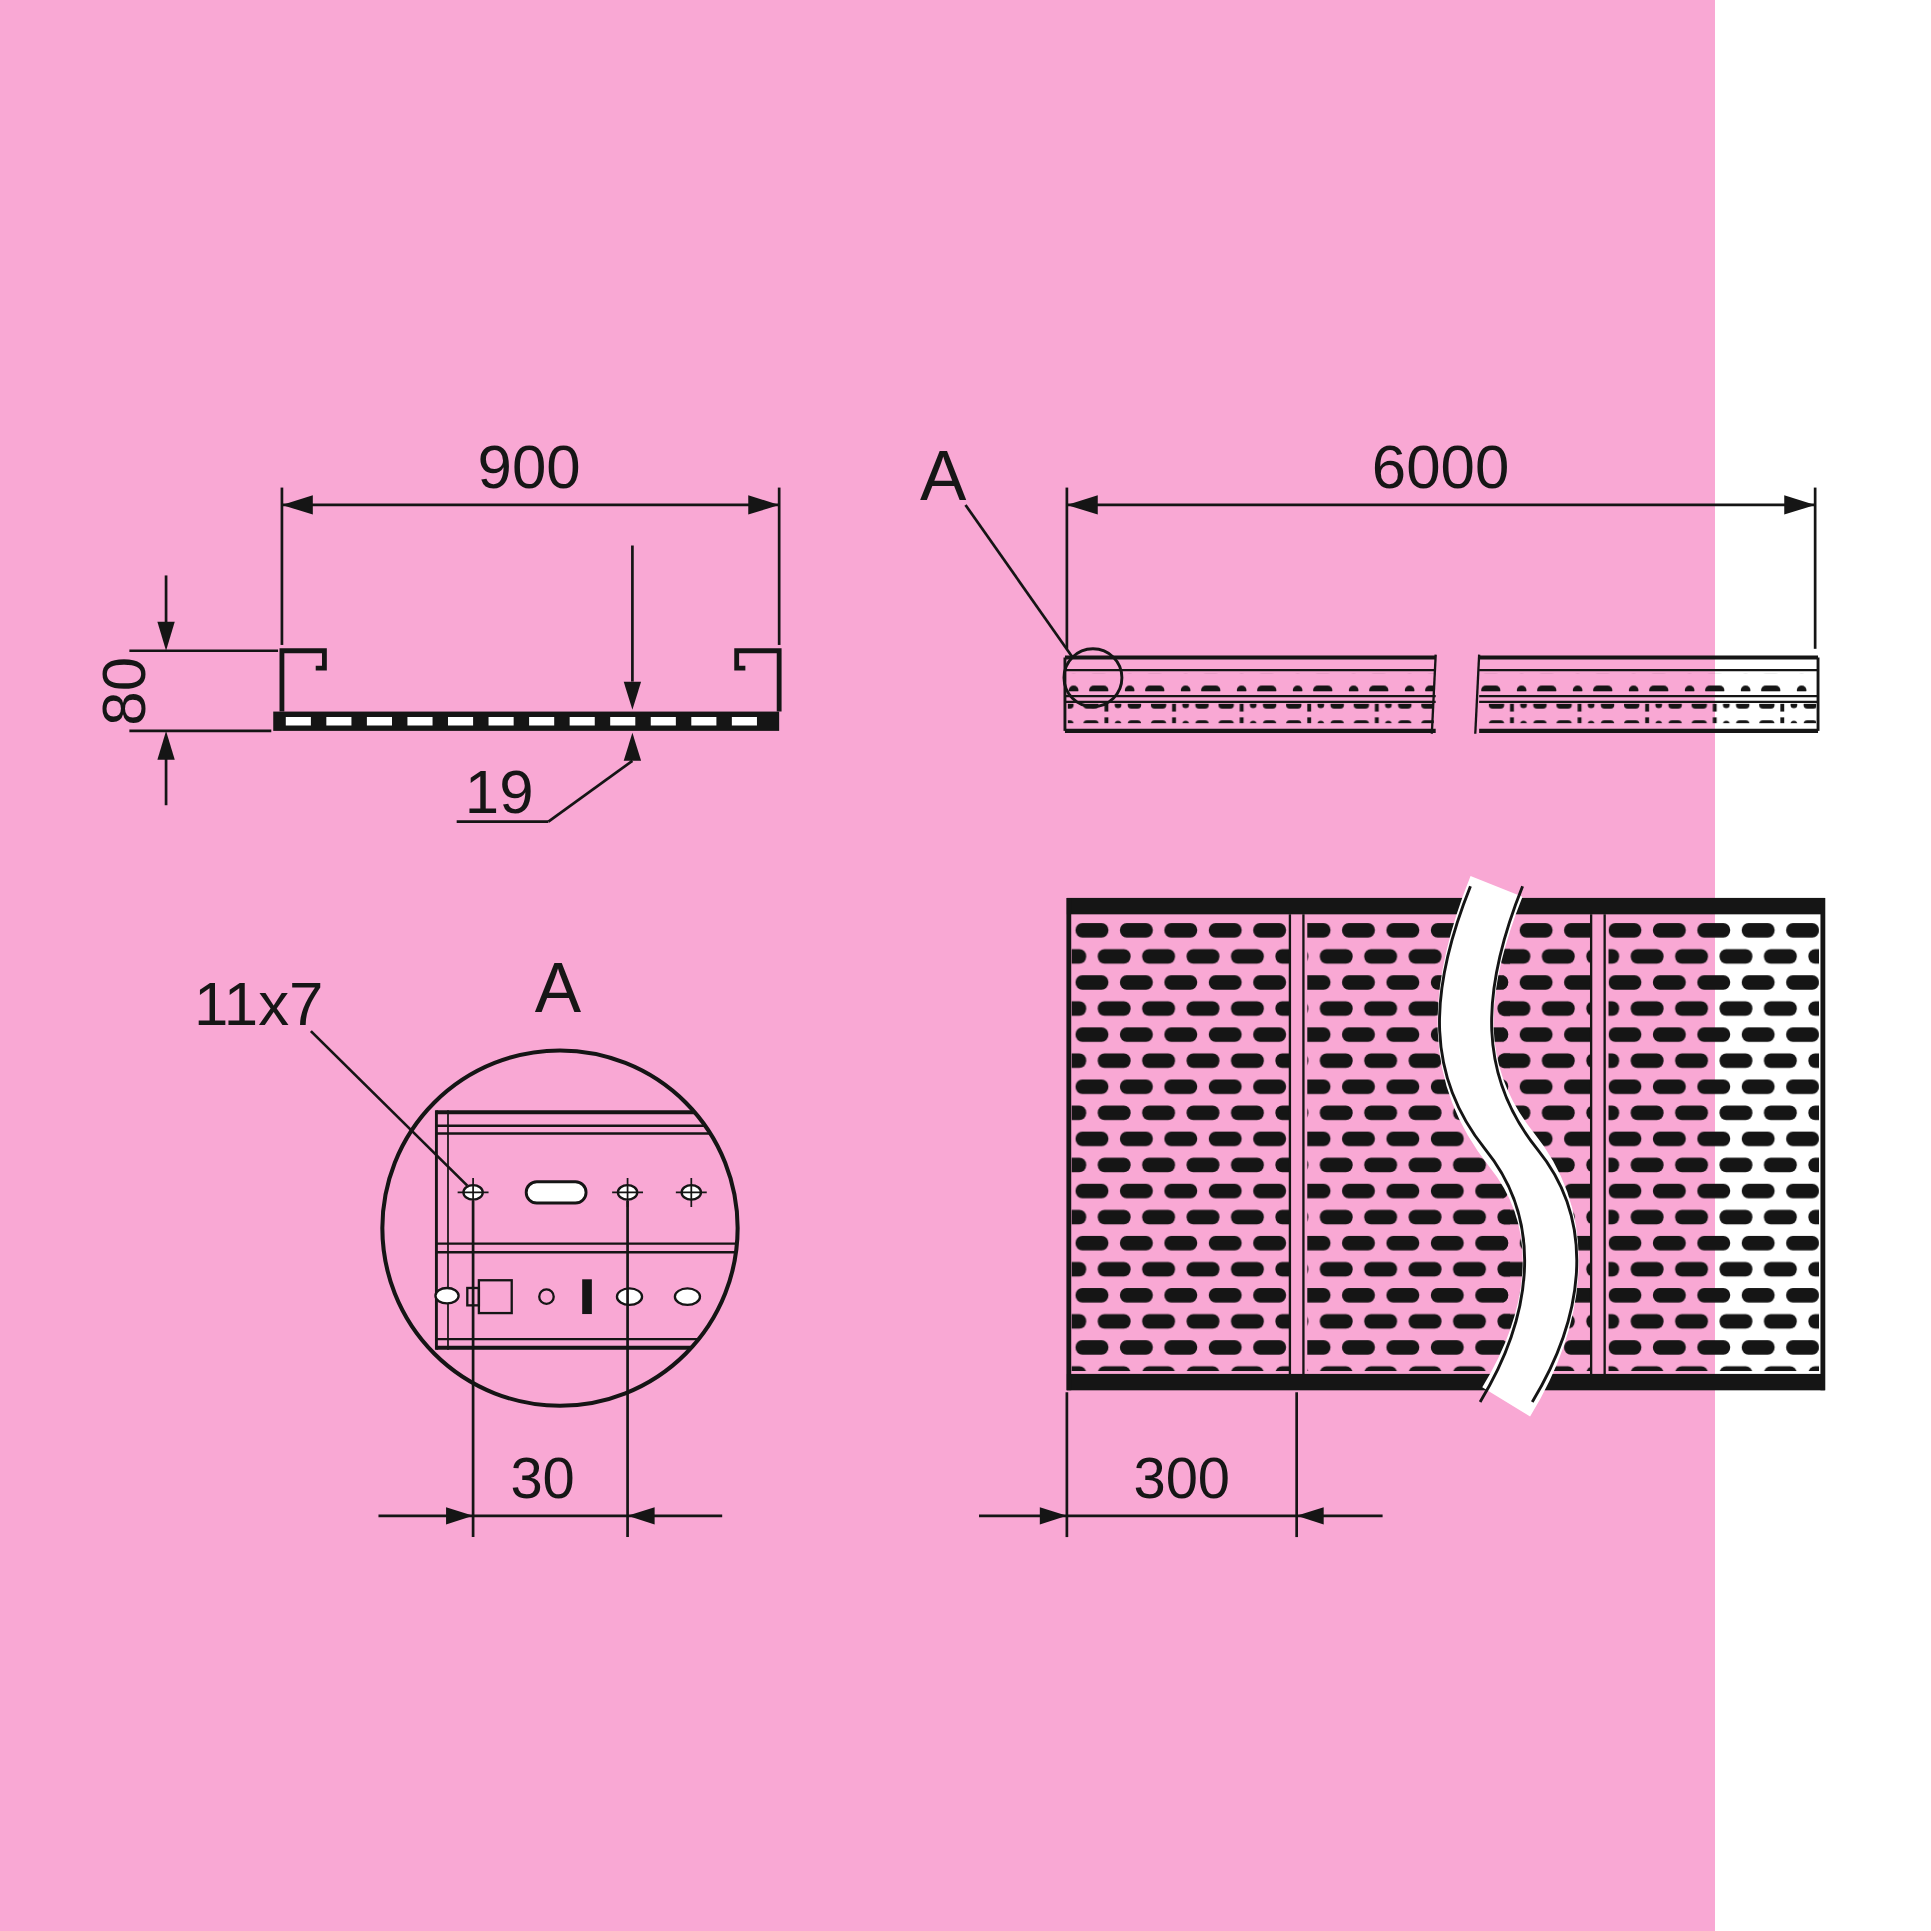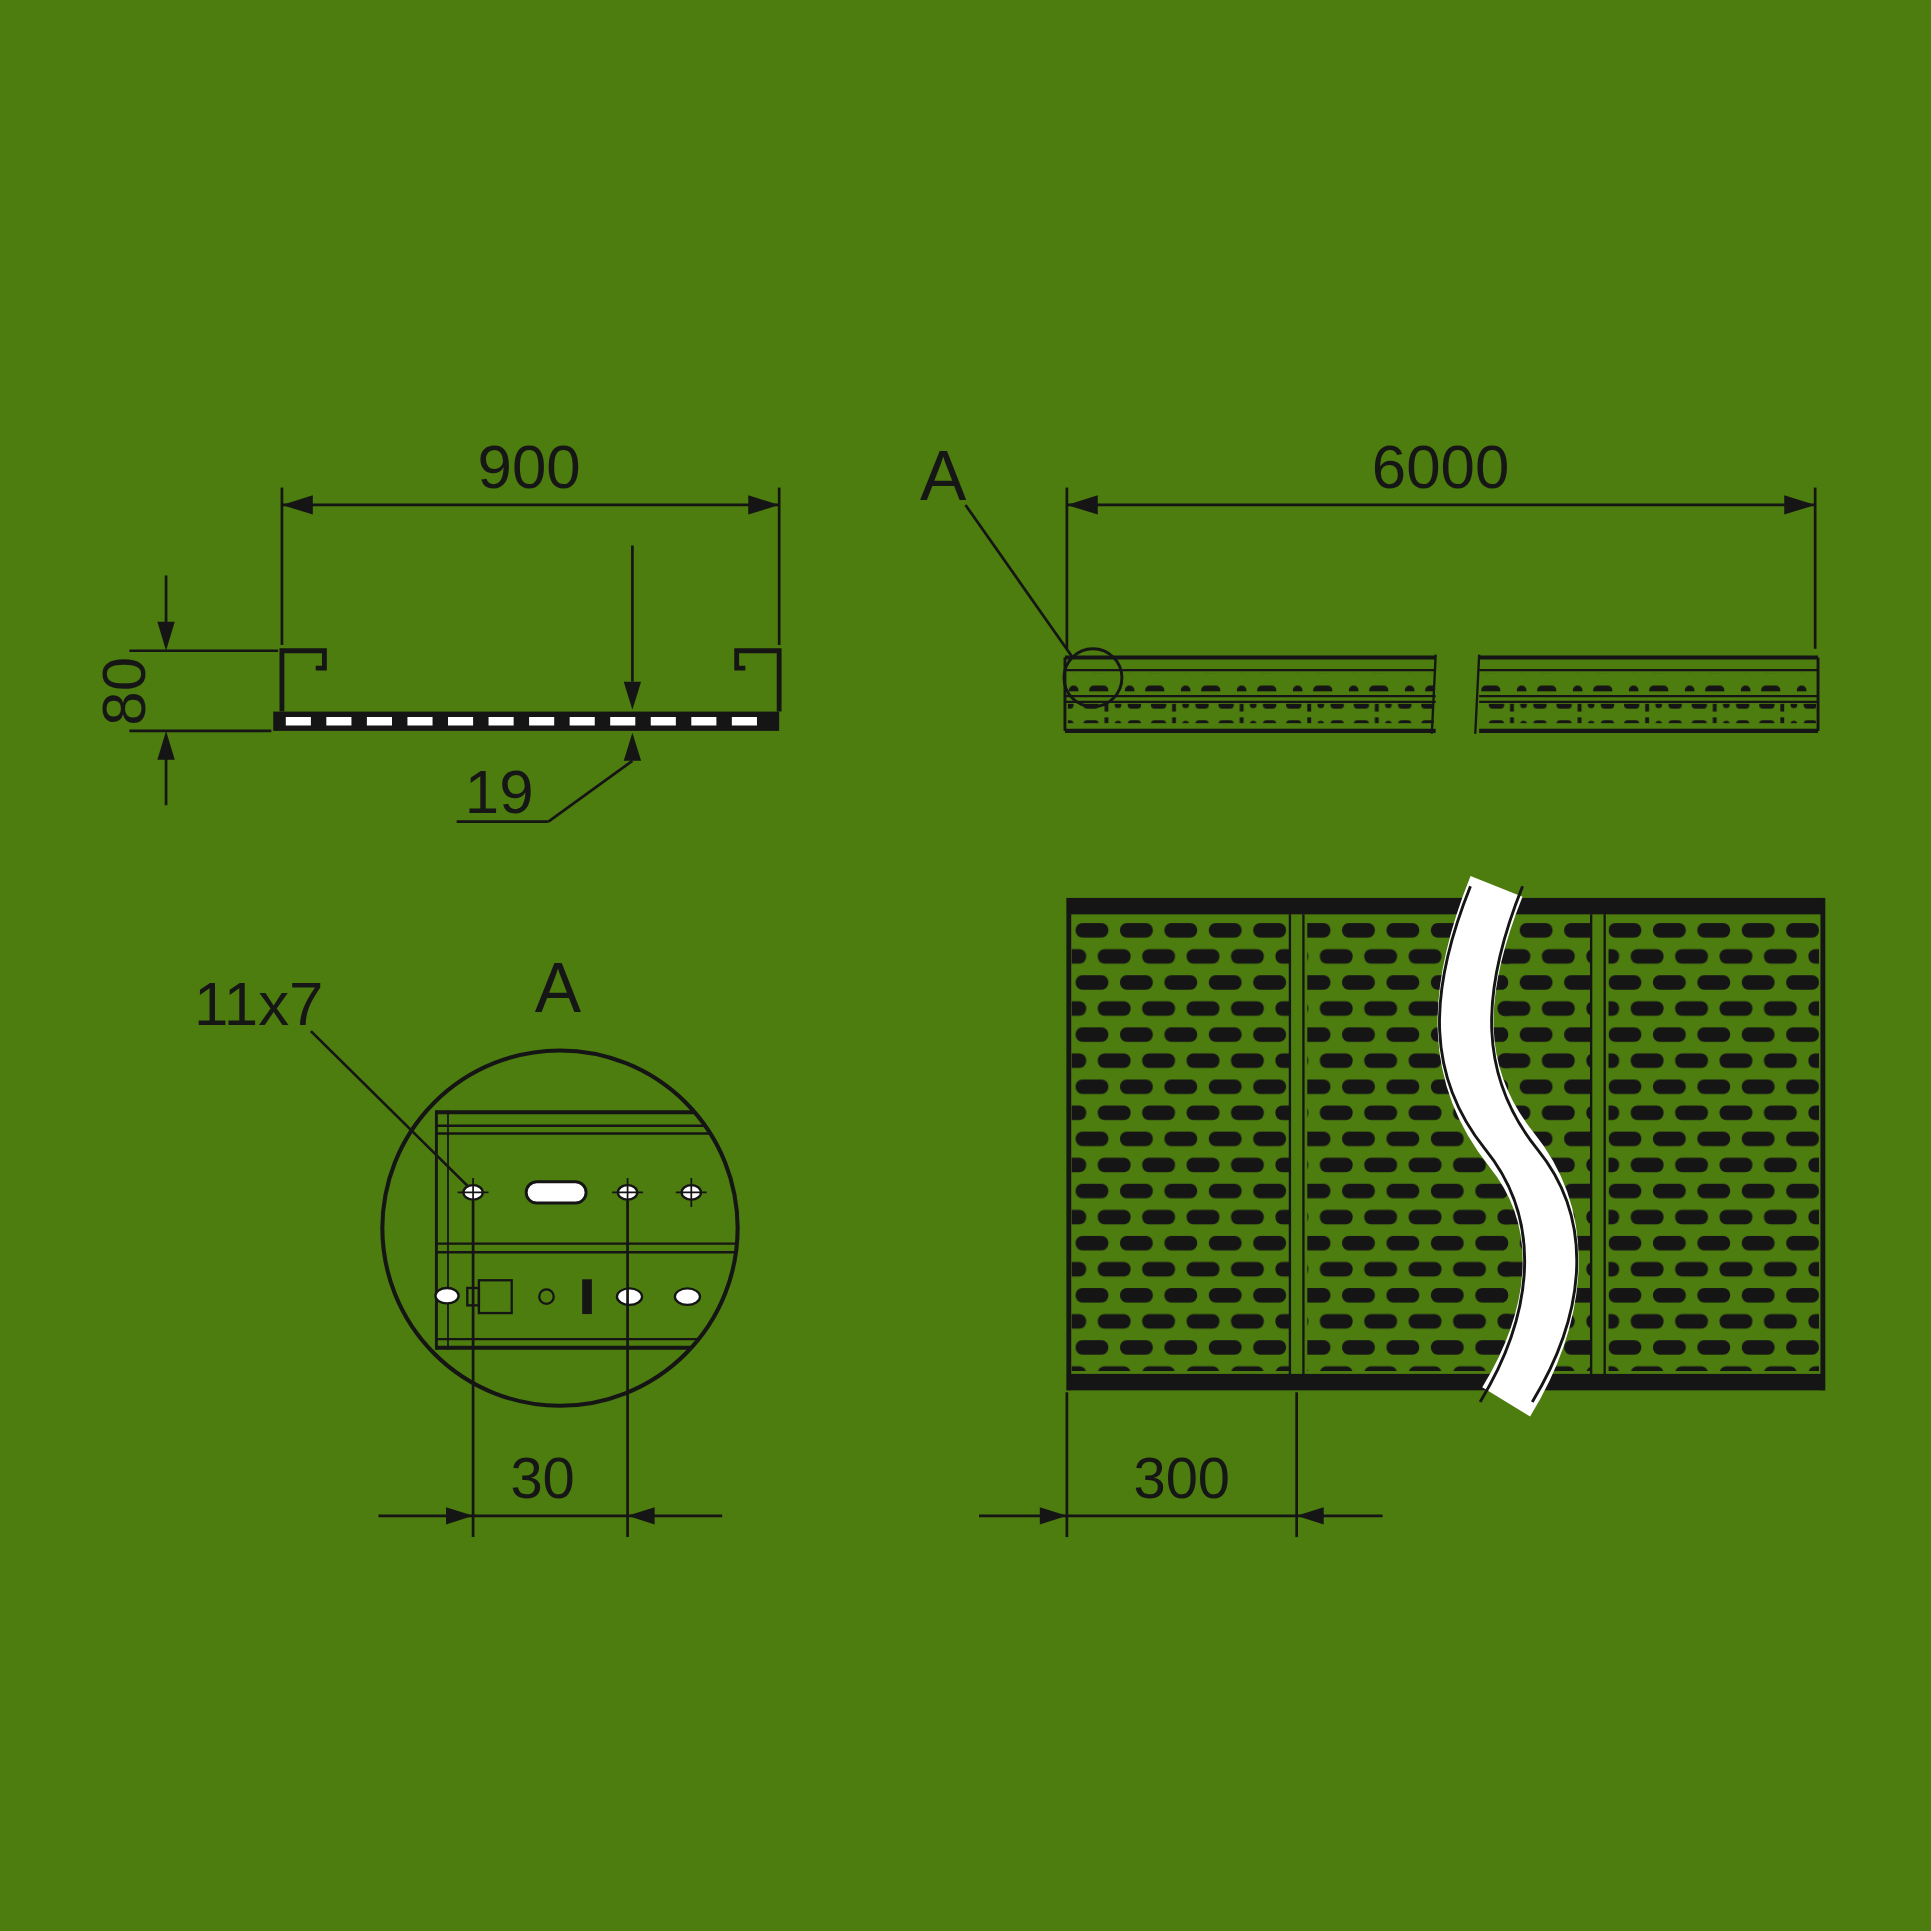--- a/index.html
+++ b/index.html
@@ -1,16 +1,16 @@
 <!DOCTYPE html>
 <html><head>
 <meta charset="utf-8">
 <style>
   html,body{margin:0;padding:0;background:#fff;}
-  .stage{width:1931px;height:1931px;position:relative;background:#4d7c0f;}
+  .stage{width:1715px;height:1931px;position:relative;background:#f9a8d4;}
   .ln{stroke:#151515;fill:none;stroke-linecap:butt;} .w5{stroke-width:5;} .w4{stroke-width:4.2;}
   .w3{stroke-width:3;}  .w2{stroke-width:2.4;} .w1{stroke-width:1.8;}
   .dim{stroke:#151515;stroke-width:2.8;fill:none;}
   .arr{fill:#151515;stroke:none;}
   .blk{fill:#151515;stroke:none;}
   .hole{fill:#fff;stroke:#151515;}
   .txt{font-family:"Liberation Sans","DejaVu Sans",sans-serif;fill:#161616;}
   .t64{font-size:64px;} .t70{font-size:72px;} .t60{font-size:60px;}
 </style>
 </head>

